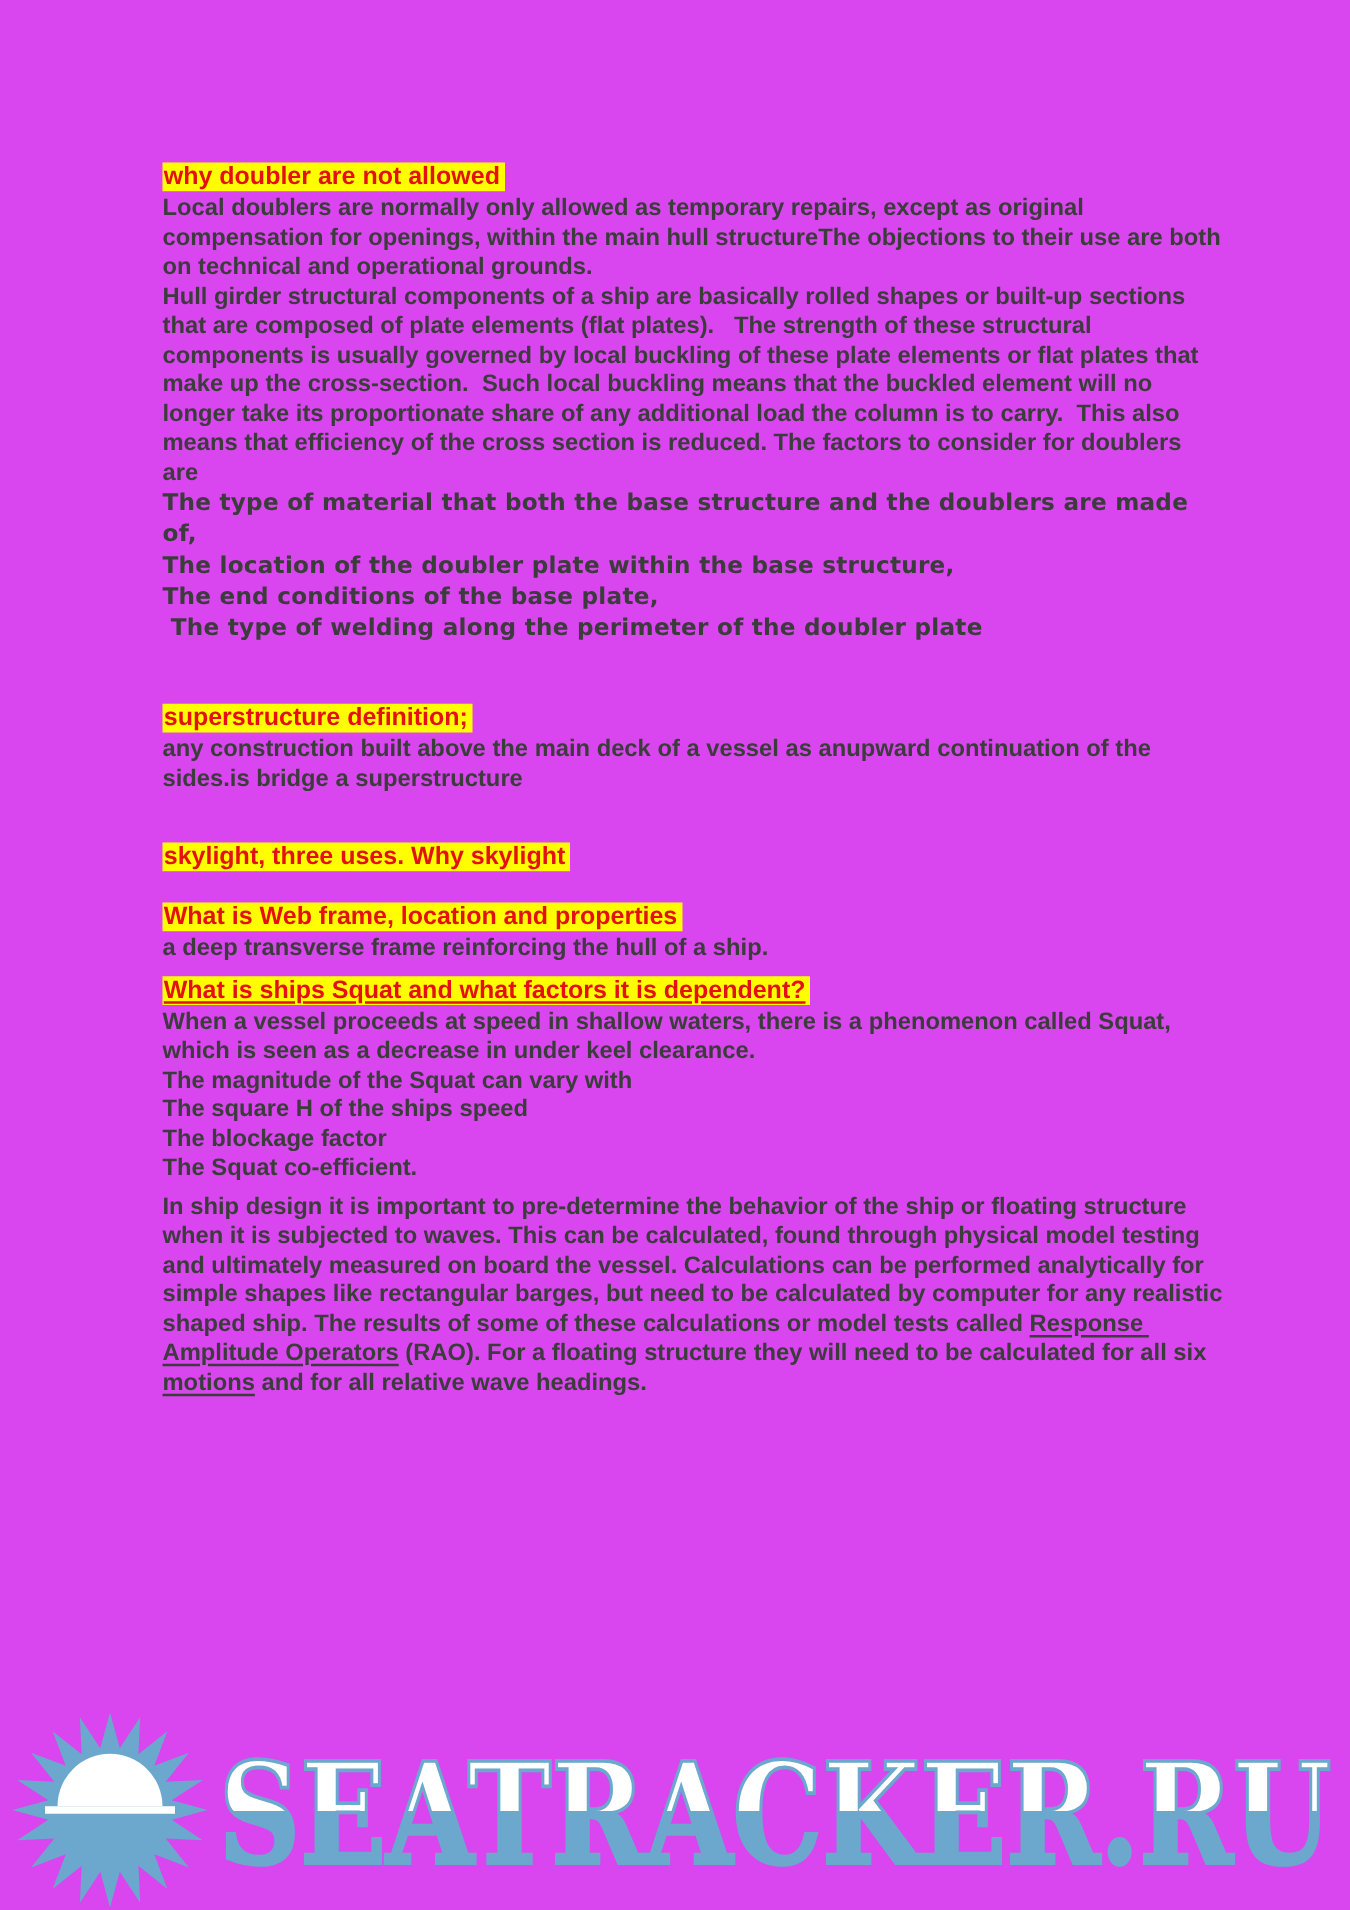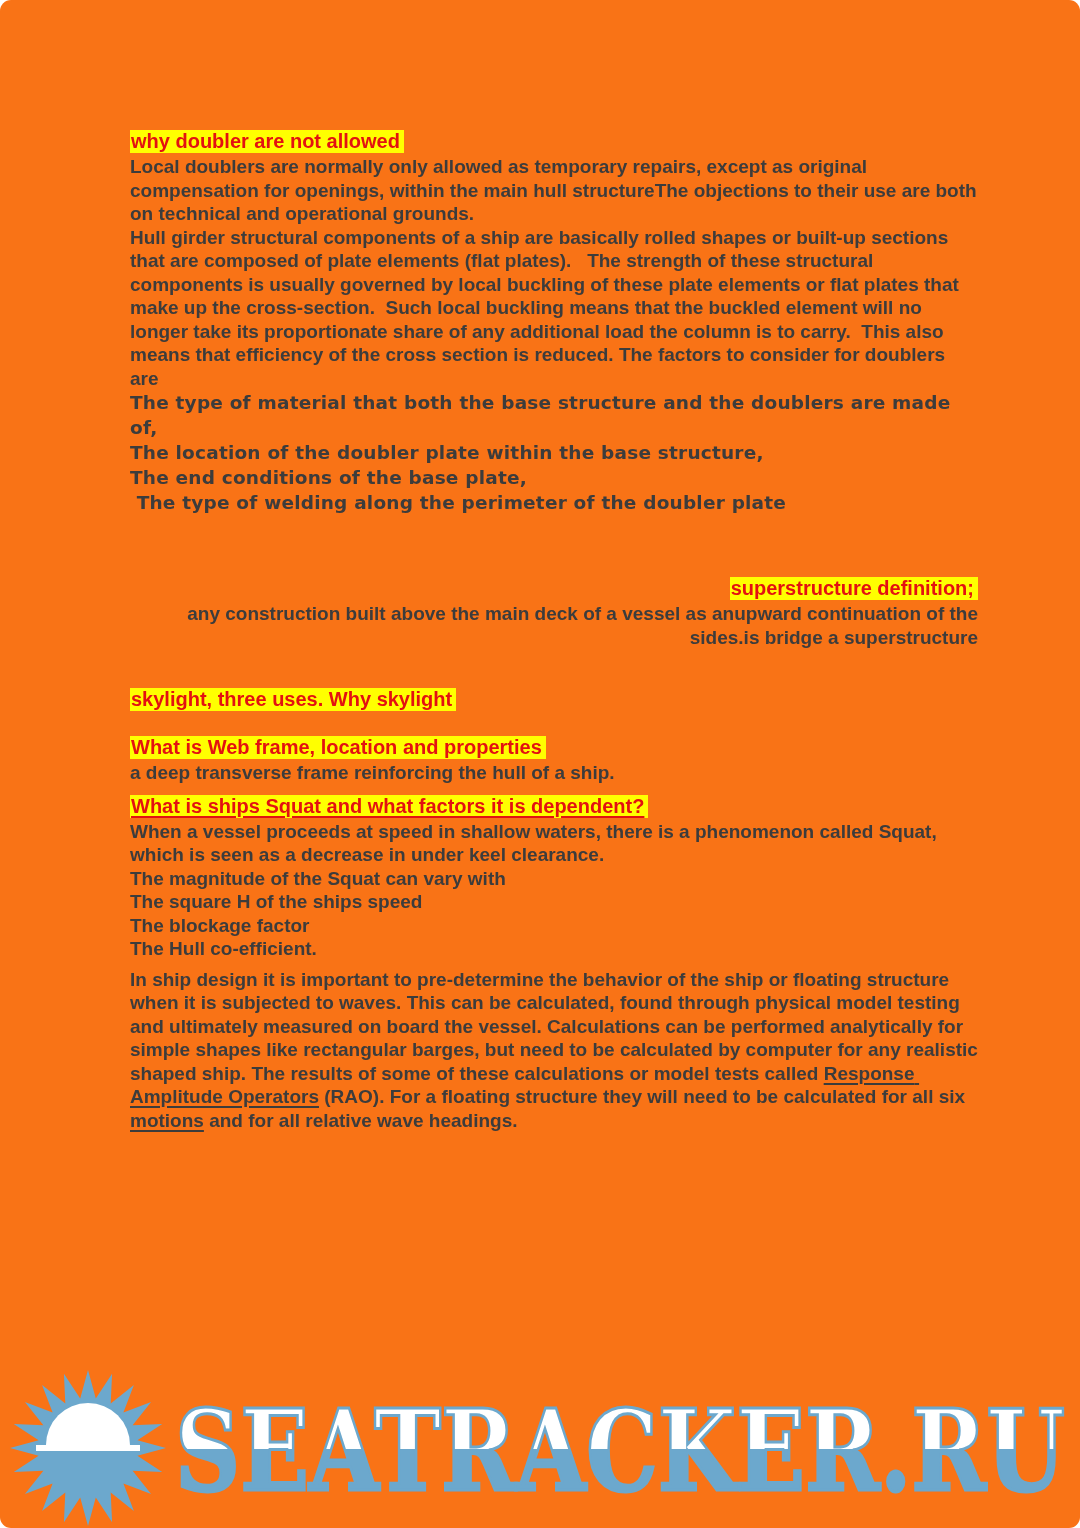--- a/index.html
+++ b/index.html
@@ -1,25 +1,24 @@
 <!DOCTYPE html>
 <html><head>
 <meta charset="utf-8">
 <style>
   * { margin: 0; padding: 0; box-sizing: border-box; }
   html, body { background: #ffffff; }
   .page {
     position: relative;
     width: 1080px;
     height: 1528px;
-    background: #f97316;
+    background: #d946ef;
     overflow: hidden;
     font-family: "Liberation Sans", sans-serif;
     color: #3c3c3c;
-    border-radius: 11px;
   }
   .doc {
     position: absolute;
     left: 130px;
     top: 128px;
     width: 848px;
   }
   .doc p {
     font-size: 19px;
     line-height: 23.5px;
@@ -41,21 +40,21 @@
     text-decoration-color: #e31111;
     text-decoration-thickness: 2px;
     text-underline-offset: 3px;
   }
   .alt-list p {
     font-family: "DejaVu Sans", sans-serif;
     font-size: 18.5px;
     line-height: 25px;
     letter-spacing: 0.2px;
   }
-  .sec-superstructure { margin-top: 60px; text-align: right; }
+  .sec-superstructure { margin-top: 46px; }
   .sec-skylight { margin-top: 37px; }
   .sec-webframe { margin-top: 21px; }
   .sec-squat { margin-top: 8px; }
   .final-para { margin-top: 7px; }
   .indent { padding-left: 36px; }
   .link-underline {
     text-decoration: underline;
     text-decoration-thickness: 1.5px;
     text-underline-offset: 3px;
   }
@@ -107,21 +106,21 @@
       <h2 class="doc-heading"><span class="hl">What is Web frame, location and properties</span></h2>
       <p>a deep transverse frame reinforcing the hull of a ship.</p>
     </section>
 
     <section class="sec-squat">
       <h2 class="doc-heading underlined"><span class="hl">What is ships Squat and what factors it is dependent?</span></h2>
       <p>When a vessel proceeds at speed in shallow waters, there is a phenomenon called Squat, which is seen as a decrease in under keel clearance.</p>
       <p>The magnitude of the Squat can vary with</p>
       <p>The square H of the ships speed</p>
       <p>The blockage factor</p>
-      <p>The Hull co-efficient.</p>
+      <p>The Squat co-efficient.</p>
     </section>
 
     <p class="final-para"><span>In ship design it is important to pre-determine the behavior of the ship or floating structure when it is subjected to waves. This can be calculated, found through physical model testing and ultimately measured on board the vessel. Calculations can be performed analytically for simple shapes like rectangular barges, but need to be calculated by computer for any realistic shaped ship. The results of some of these calculations or model tests called </span><span class="link-underline">Response Amplitude Operators</span><span> (RAO). For a floating structure they will need to be calculated for all six </span><span class="link-underline">motions</span><span> and for all relative wave headings.</span></p>
 
   </div>
 
   <svg class="logo-svg" width="1080" height="164" viewBox="0 0 1080 164">
     <defs>
       <linearGradient id="halfFill" gradientUnits="userSpaceOnUse" x1="0" y1="44" x2="0" y2="126">
         <stop offset="0.5" stop-color="#ffffff"></stop>

